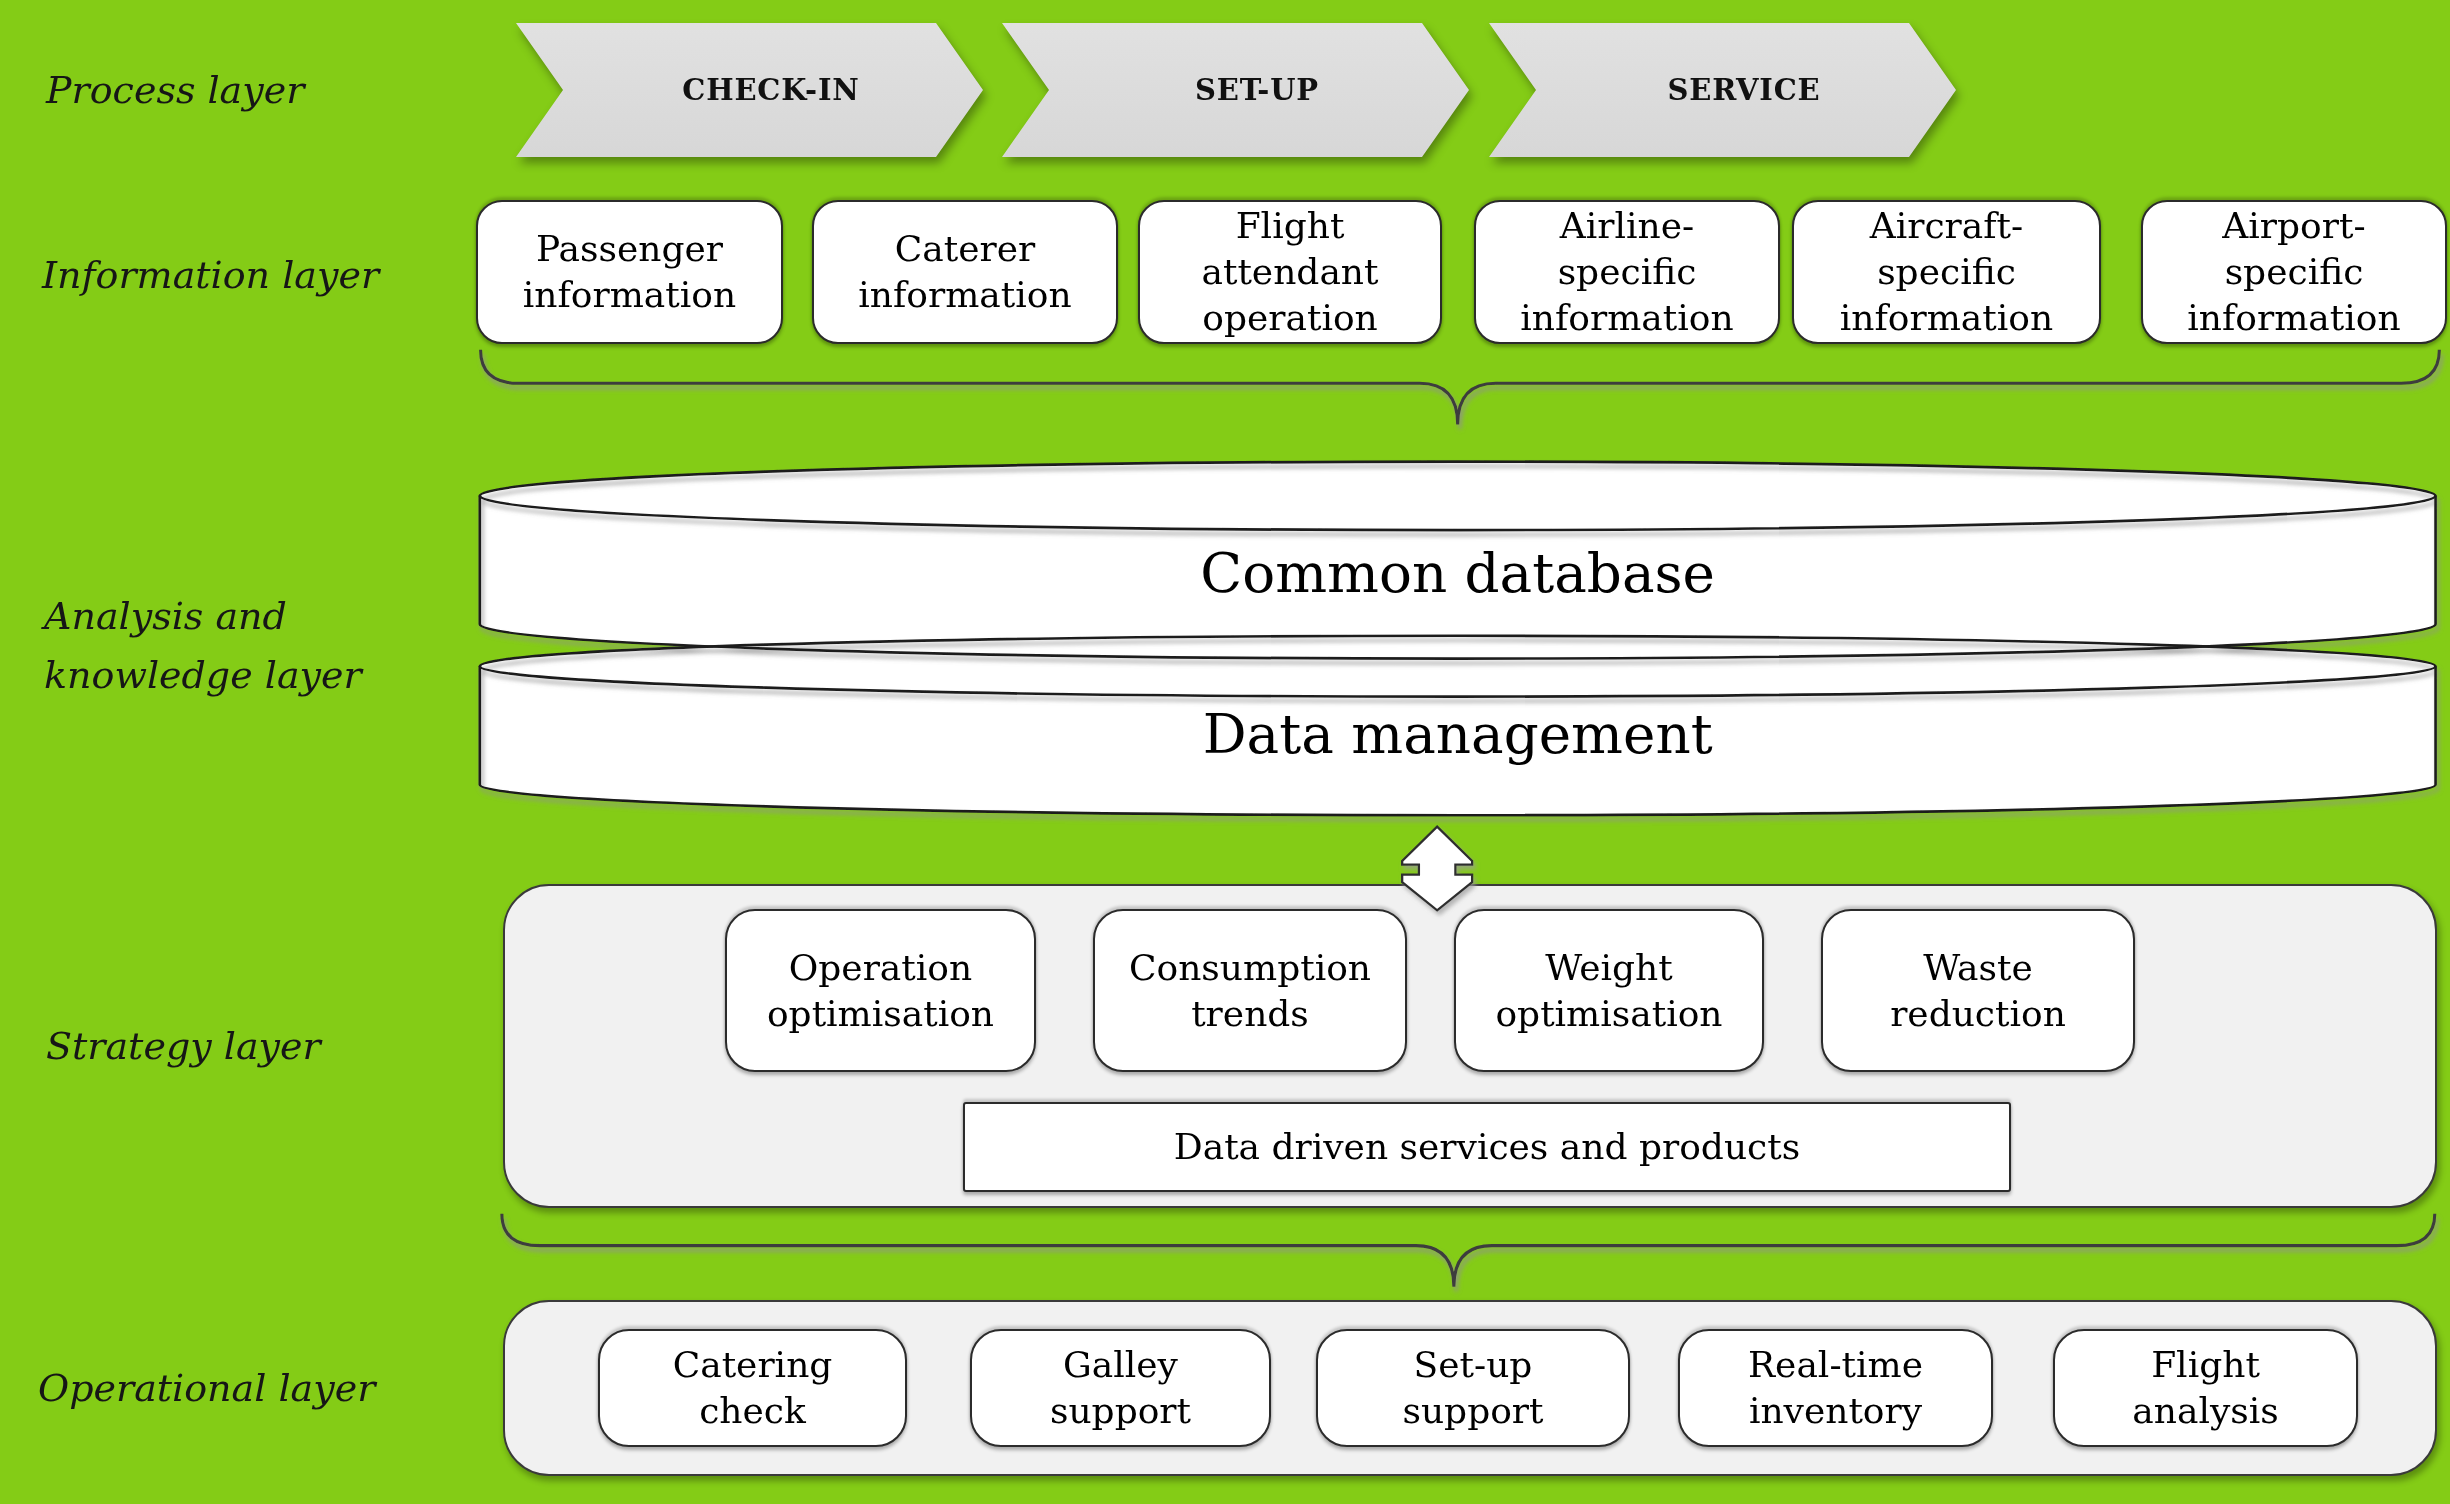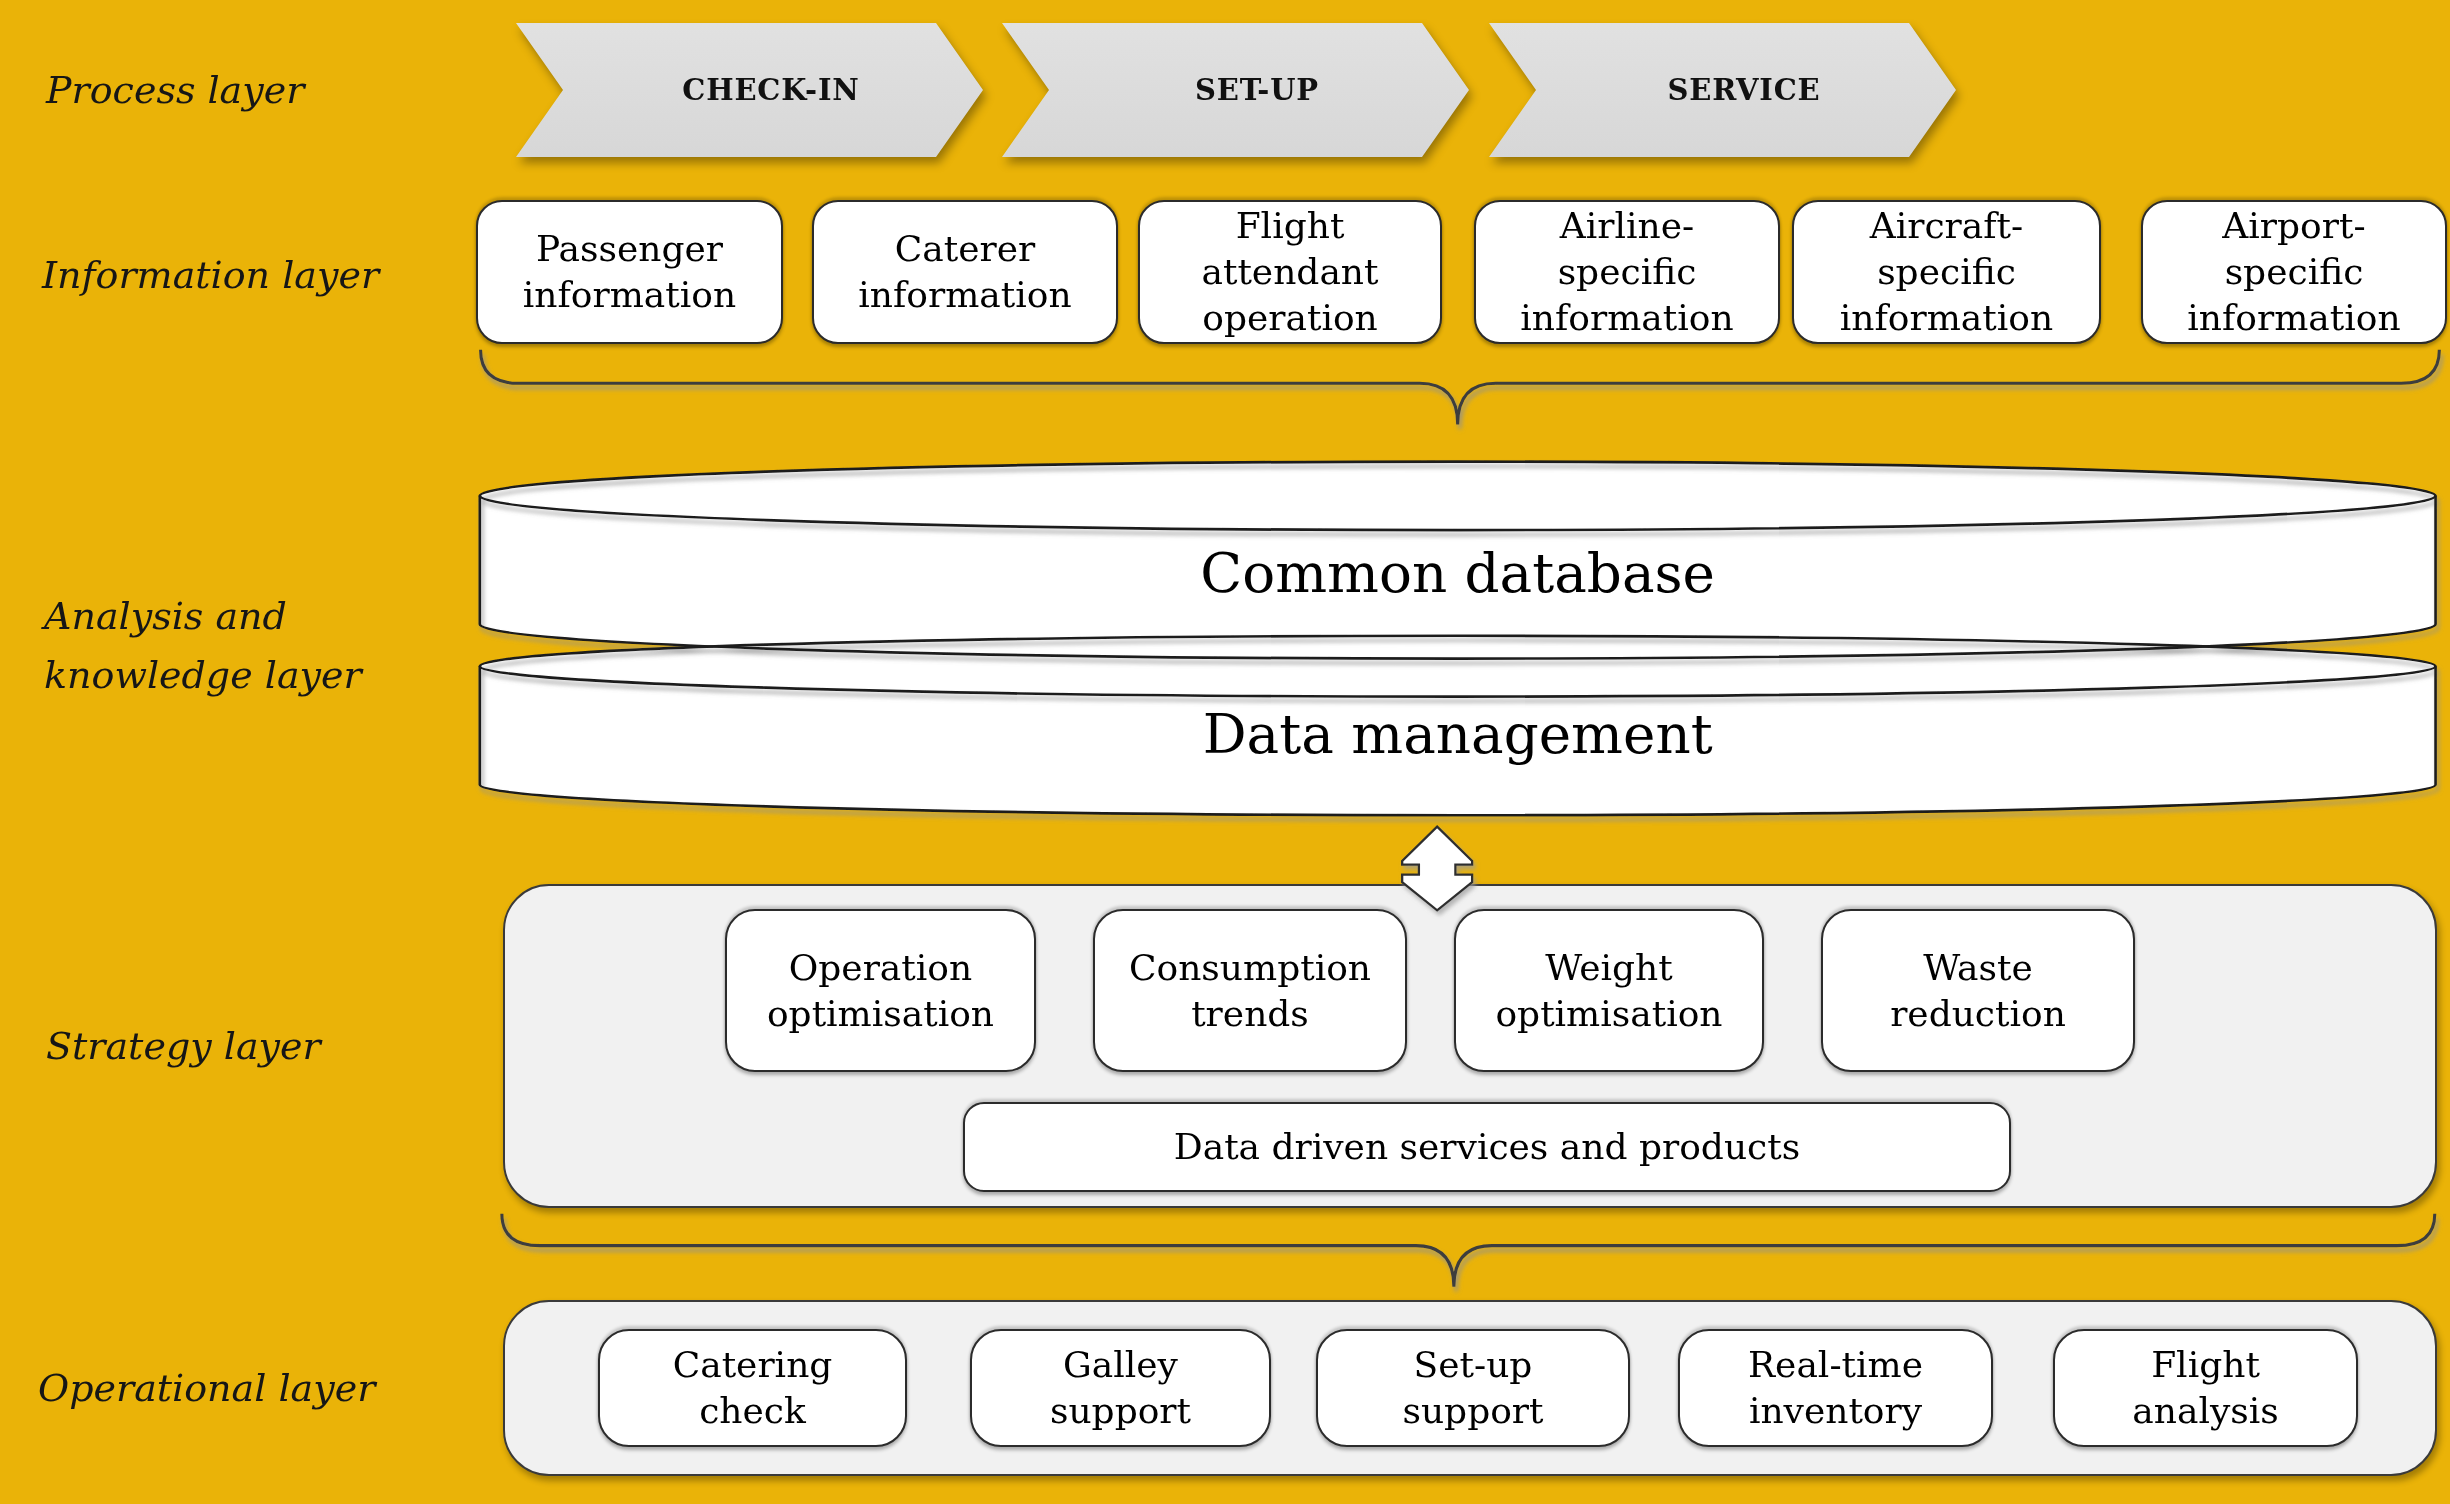--- a/index.html
+++ b/index.html
@@ -1,17 +1,17 @@
 <!DOCTYPE html>
 <html style="font-size:12px"><head>
 <meta charset="utf-8">
 <style>
   html,body{margin:0;padding:0;background:#ffffff;}
   #canvas{
-    position:relative;width:2450px;height:1505px;background:#eab308;overflow:hidden;
+    position:relative;width:2450px;height:1505px;background:#84cc16;overflow:hidden;
     font-family:"DejaVu Serif","Liberation Serif",serif;color:#000;
   }
   
   .side-label{
     position:absolute;transform:translateY(-50%);
     font-style:italic;font-size:38px;line-height:59px;color:#161616;
     white-space:pre-line;
   }
   
   .chev{position:absolute;top:23px;width:467px;height:134px;
@@ -26,21 +26,21 @@
   
   .box{
     position:absolute;background:#ffffff;border:2.3px solid #2b2b2b;box-sizing:border-box;
     display:flex;align-items:center;justify-content:center;text-align:center;
     white-space:pre-line;font-size:36px;line-height:1.27;color:#000;
     box-shadow:0 3px 3.8px rgba(0,0,0,0.30), 0 -2.3px 3px rgba(0,0,0,0.18);
   }
   .ibox{top:200px;height:144px;border-radius:26px;}
   .sbox{top:909px;height:163px;border-radius:30px;}
   .obox{top:1329px;height:118px;border-radius:31px;}
-  .bar{top:1102px;left:963px;width:1048px;height:90px;border-radius:21px;}
+  .bar{top:1102px;left:963px;width:1048px;height:90px;border-radius:3px;}
   
   .panel{
     position:absolute;left:503px;width:1934px;box-sizing:border-box;
     background:#f1f1f1;border:2.3px solid #3a3a3a;border-radius:46px;
     box-shadow:2.3px 4.6px 6px rgba(0,0,0,0.30);
   }
   #strategy-panel{top:884px;height:324px;}
   #operational-panel{top:1300px;height:176px;}
   #overlay{position:absolute;left:0;top:0;z-index:10;pointer-events:none;}
   .cyl-label{font-size:72px;fill:#000;font-family:"DejaVu Serif","Liberation Serif",serif;}

